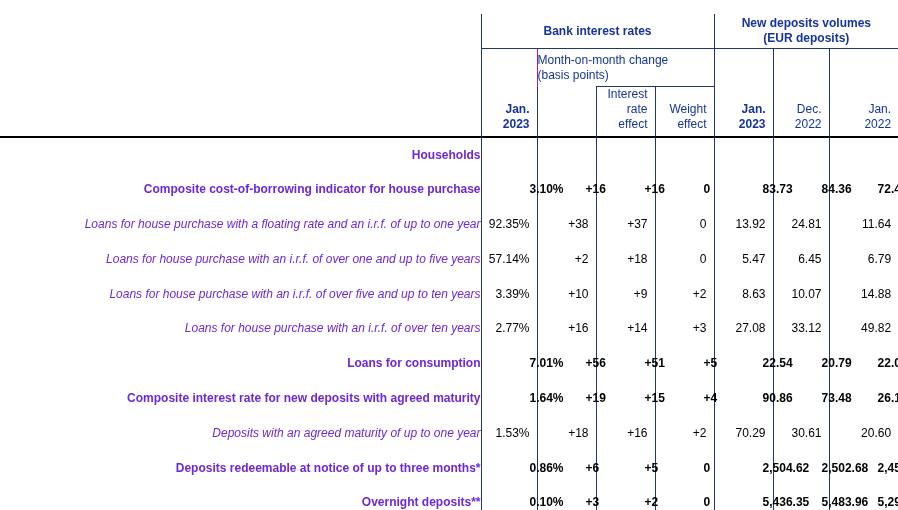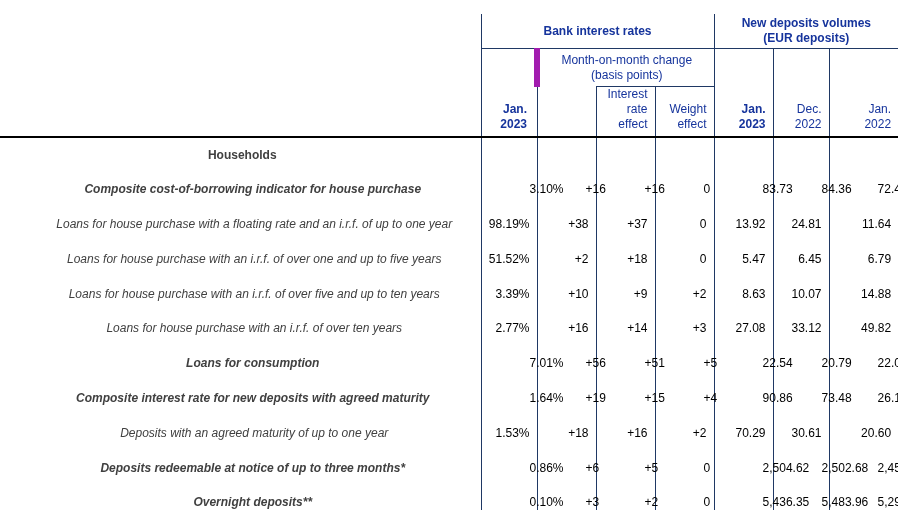--- a/index.html
+++ b/index.html
@@ -27,51 +27,51 @@
 
   
   thead th { color: #16349C; font-weight: bold; line-height: 15px; }
   th.group {
     text-align: center; vertical-align: middle;
     border-left: 1px solid #1F3864;
     border-bottom: 1px solid #1F3864;
     height: 34px;
   }
   th.mom-group {
-    font-weight: normal; text-align: center; vertical-align: middle;
-    border-left: 6px solid #a21caf;
+    font-weight: normal; text-align: left; vertical-align: middle;
+    border-left: 1px solid #a21caf;
     height: 37px;
   }
   th.colhead {
     text-align: right; vertical-align: bottom;
     padding: 0 7px 4px 0;
     border-left: 1px solid #1F3864;
     border-bottom: 2px solid #000000;
     height: 35px;
   }
   th.colhead.light { font-weight: normal; }
   th.colhead.topline { border-top: 1px solid #1F3864; }
   th.corner { border-bottom: 2px solid #000000; }
   th .l { display: block; }
 
   
   tbody tr { height: 34.8px; }
   td.lbl {
-    color: #404040; text-align: center; vertical-align: middle;
+    color: #6d28d9; text-align: right; vertical-align: middle;
     white-space: nowrap; overflow: hidden;
   }
   tr.section td.lbl { font-weight: bold; padding-left: 4px; }
-  tr.main td.lbl    { font-weight: bold; font-style: italic; padding-left: 25px; }
+  tr.main td.lbl    { font-weight: bold; padding-left: 25px; }
   tr.sub td.lbl     { font-weight: normal; font-style: italic; padding-left: 28px; }
   td.val {
     color: #000000; text-align: right; vertical-align: middle;
     padding-right: 7px; white-space: nowrap;
     border-left: 1px solid #1F3864;
   }
-  tr.main td.val, tr.section td.val { font-weight: normal; padding-left: 48px; }
+  tr.main td.val, tr.section td.val { font-weight: bold; padding-left: 48px; }
 </style>
 </head>
 <body>
 
 <table>
   <colgroup>
     <col class="c-label">
       <col class="c-rate">
       <col class="c-mom">
       <col class="c-ire">
@@ -141,31 +141,31 @@
       <td class="val">3.10%</td>
       <td class="val">+16</td>
       <td class="val">+16</td>
       <td class="val">0</td>
       <td class="val">83.73</td>
       <td class="val">84.36</td>
       <td class="val">72.42</td>
     </tr>
     <tr class="row sub">
       <td class="lbl">Loans for house purchase with a floating rate and an i.r.f. of up to one year</td>
-      <td class="val">98.19%</td>
+      <td class="val">92.35%</td>
       <td class="val">+38</td>
       <td class="val">+37</td>
       <td class="val">0</td>
       <td class="val">13.92</td>
       <td class="val">24.81</td>
       <td class="val">11.64</td>
     </tr>
     <tr class="row sub">
       <td class="lbl">Loans for house purchase with an i.r.f. of over one and up to five years</td>
-      <td class="val">51.52%</td>
+      <td class="val">57.14%</td>
       <td class="val">+2</td>
       <td class="val">+18</td>
       <td class="val">0</td>
       <td class="val">5.47</td>
       <td class="val">6.45</td>
       <td class="val">6.79</td>
     </tr>
     <tr class="row sub">
       <td class="lbl">Loans for house purchase with an i.r.f. of over five and up to ten years</td>
       <td class="val">3.39%</td>

